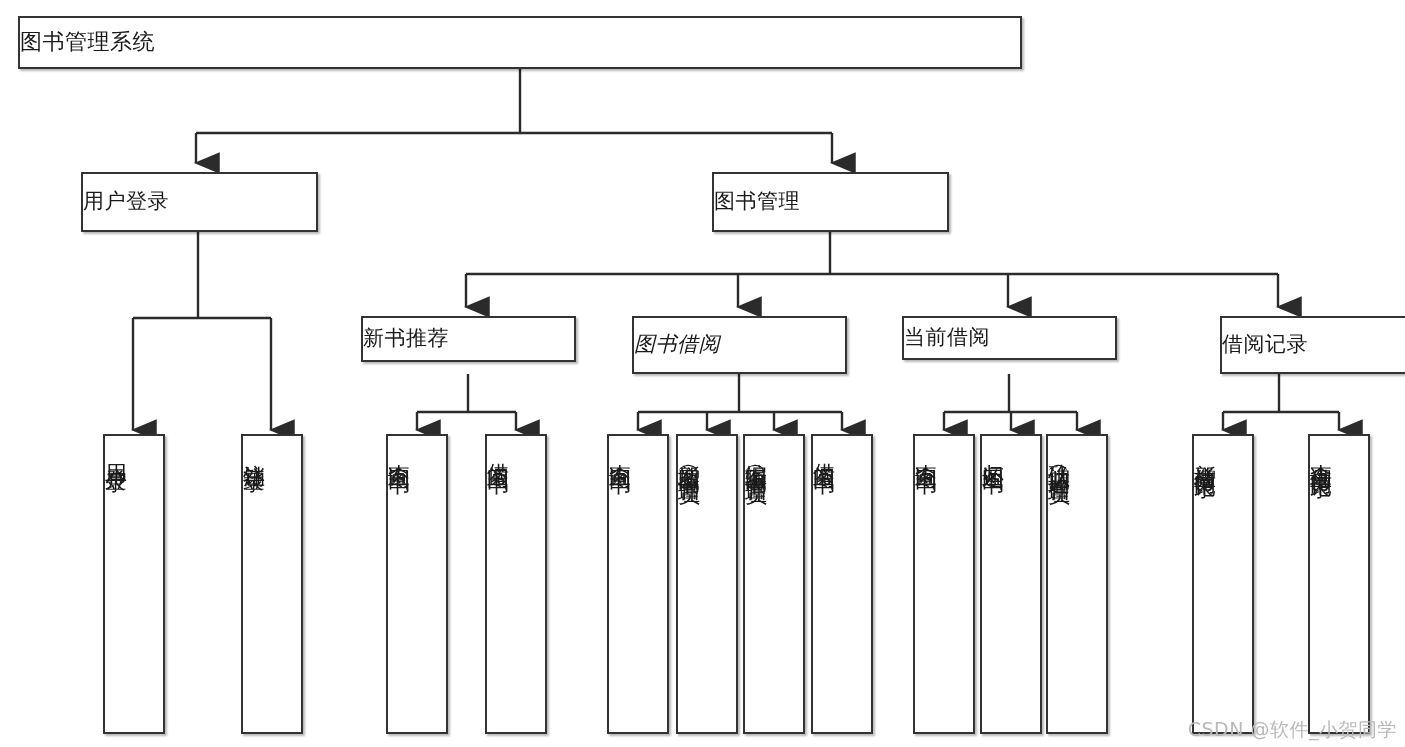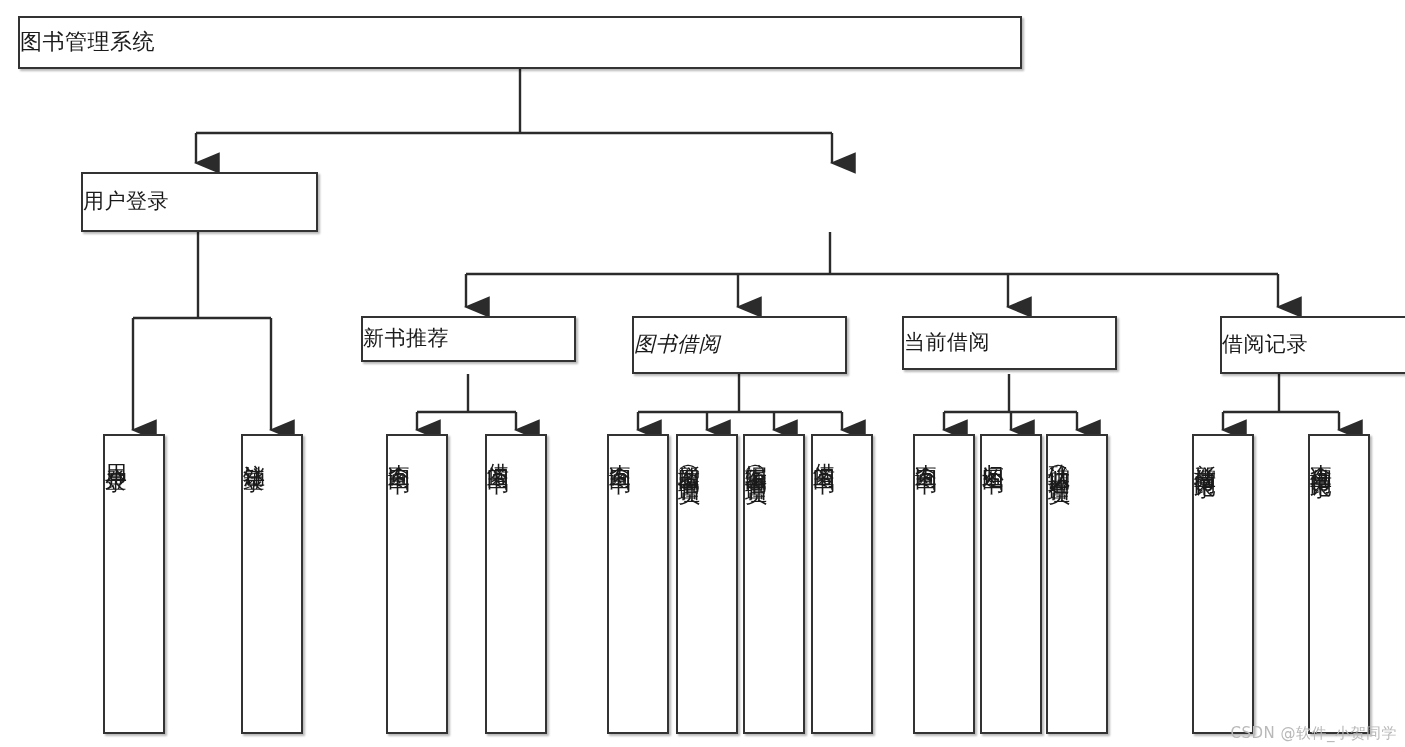--- a/index.html
+++ b/index.html
@@ -62,21 +62,21 @@
     text-orientation: upright;
     font-size: 22px;
     letter-spacing: 3px;
     line-height: 1;
     white-space: nowrap;
   }
   #watermark {
     position: absolute;
     right: 8px;
     bottom: 4px;
-    font-size: 15px;
+    font-size: 19px;
     color: #b9b9b9;
     letter-spacing: 0.5px;
     z-index: 5;
     white-space: nowrap;
     font-family: "DejaVu Sans", "Liberation Sans", sans-serif;
   }
 </style>
 </head>
 <body>
 
@@ -132,28 +132,31 @@
     </g>
   </svg>
 
   <div class="node horiz root" style="left:18px; top:16px; width:1004px; height:53px;">
     <span class="node-label">图书管理系统</span>
   </div>
 
   <div class="node horiz" style="left:81px; top:172px; width:237px; height:60px;">
     <span class="node-label">用户登录</span>
   </div>
+  <div class="node horiz" style="left:712px; top:172px; width:237px; height:60px;">
+    <span class="node-label">图书管理</span>
+  </div>
 
   <div class="node horiz" style="left:361px; top:316px; width:215px; height:46px;">
     <span class="node-label">新书推荐</span>
   </div>
   <div class="node horiz" style="left:632px; top:316px; width:215px; height:58px;font-style:italic;">
     <span class="node-label">图书借阅</span>
   </div>
-  <div class="node horiz" style="left:902px; top:316px; width:215px; height:54px;">
+  <div class="node horiz" style="left:902px; top:316px; width:215px; height:44px;">
     <span class="node-label">当前借阅</span>
   </div>
   <div class="node horiz" style="left:1220px; top:316px; width:215px; height:58px;">
     <span class="node-label">借阅记录</span>
   </div>
 
   <div class="node vert" style="left:103px; top:434px; width:62px; height:300px;">
     <span class="node-label">用户登录</span>
   </div>
   <div class="node vert" style="left:241px; top:434px; width:62px; height:300px;">

